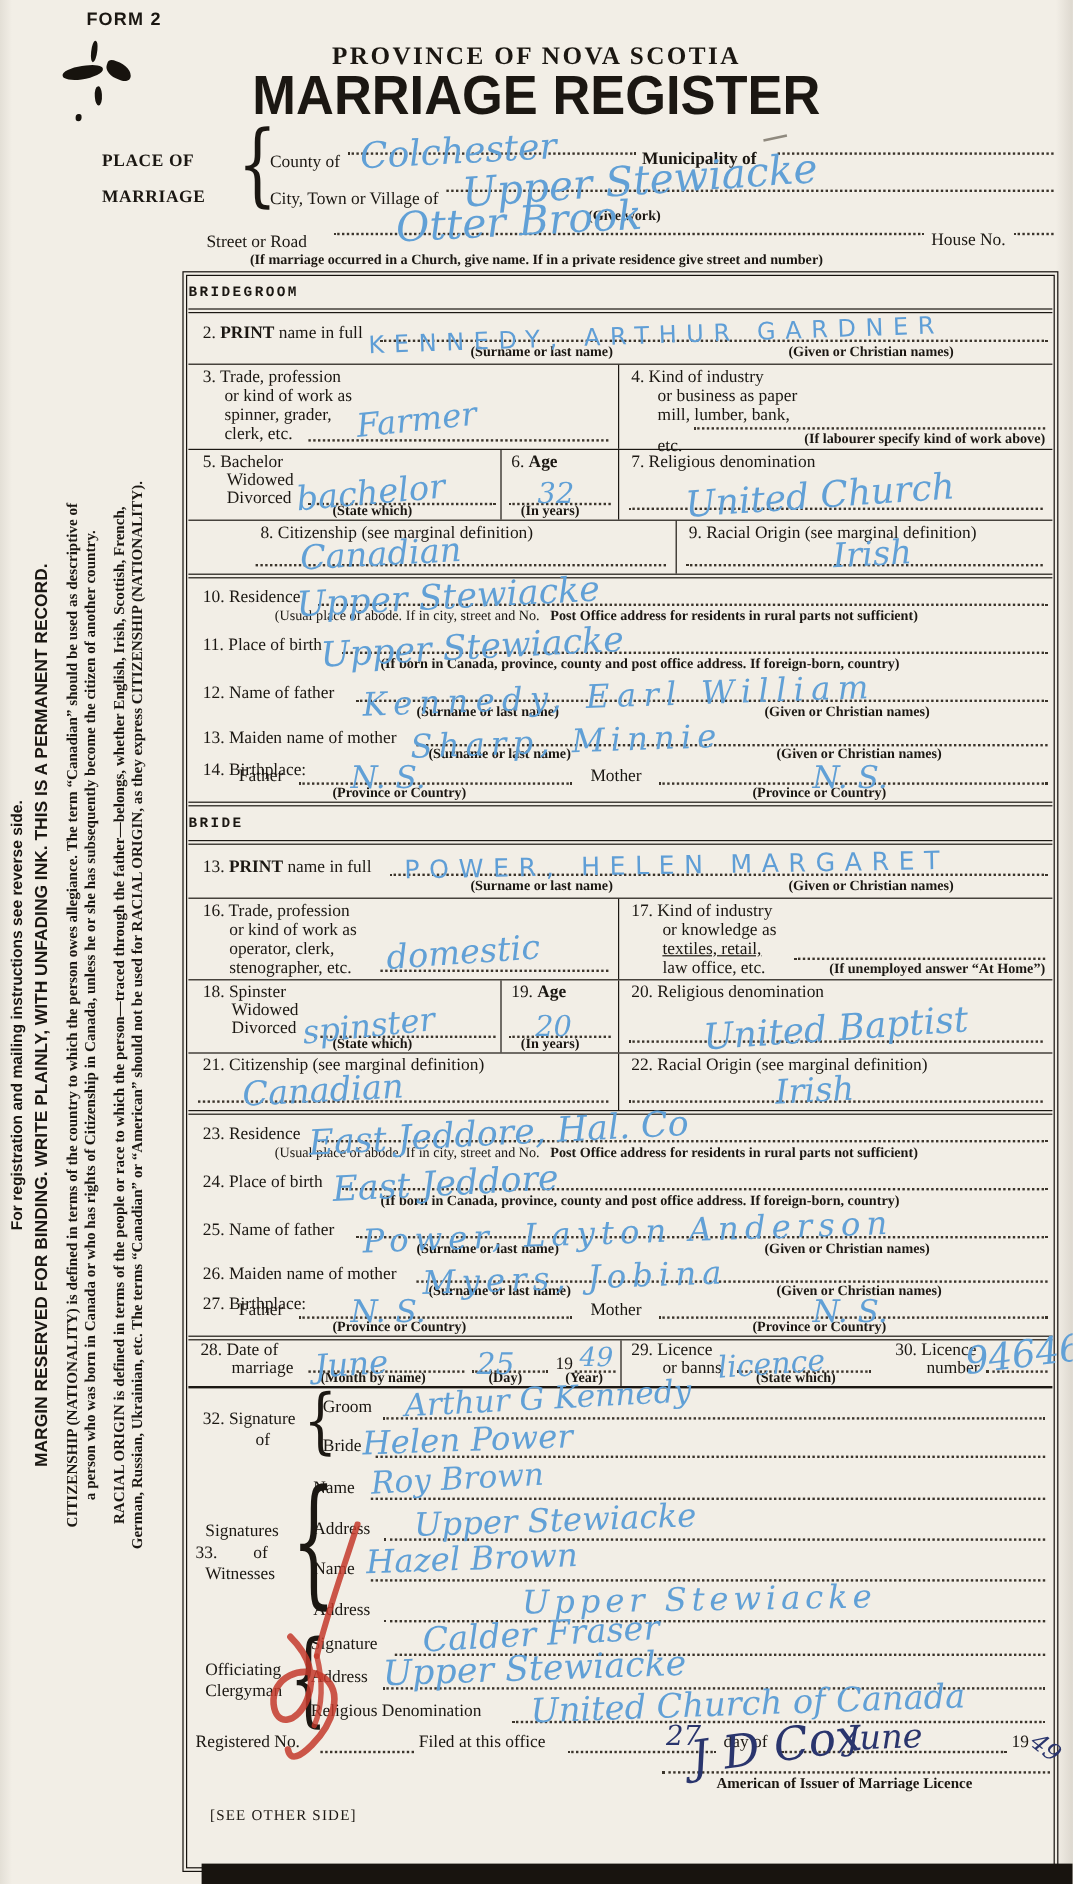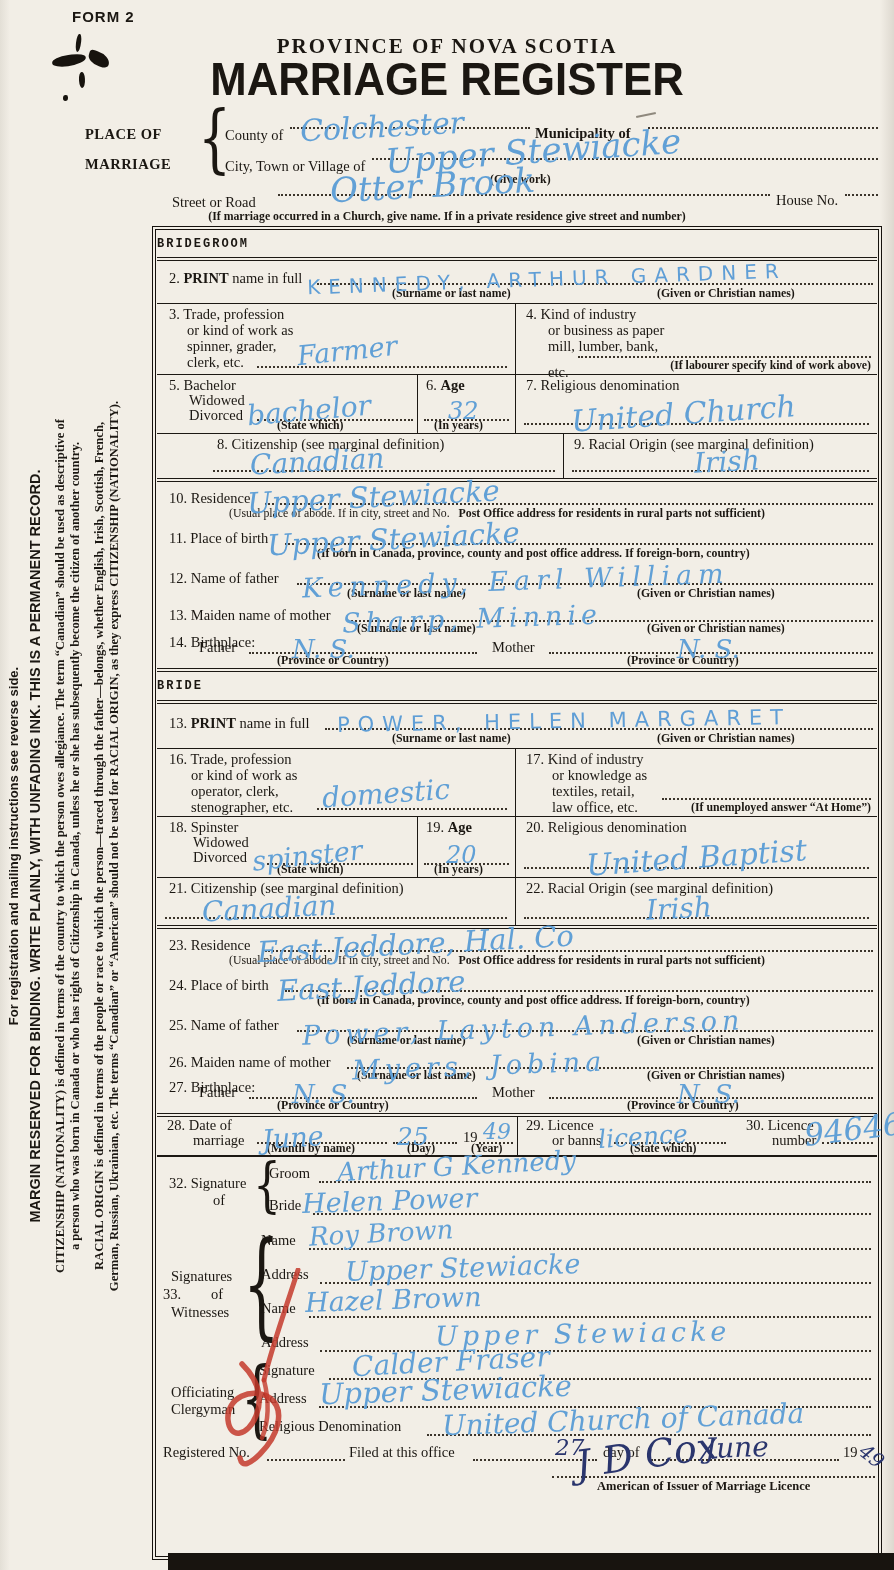--- a/index.html
+++ b/index.html
@@ -222,21 +222,21 @@
             <span class="lab" style="left:12px;top:2px;"><span>16.</span> <span>Trade, profession</span></span>
             <span class="lab" style="left:34px;top:18px;">or kind of work as</span>
             <span class="lab" style="left:34px;top:34px;">operator,   clerk,</span>
             <span class="lab" style="left:34px;top:50px;">stenographer, etc.</span>
             <div class="dot" style="left:160px;right:8px;bottom:6px;"></div>
             <span class="hw" style="left:165px;bottom:8px;font-size:28px;transform:rotate(-4deg);">domestic</span>
           </div>
           <div class="c" style="flex:1;">
             <span class="lab" style="left:10px;top:2px;"><span>17.</span> <span>Kind of industry</span></span>
             <span class="lab" style="left:36px;top:18px;">or   knowledge   as</span>
-            <span class="lab" style="left:36px;top:34px;">textiles,   retail,</span>
+            <span class="lab" style="left:36px;top:34px;text-decoration:underline;">textiles,   retail,</span>
             <span class="lab" style="left:36px;top:50px;">law office, etc.</span>
             <div class="dot" style="left:146px;right:6px;bottom:16px;"></div>
             <span class="sub" style="right:6px;bottom:1px;font-weight:bold;">(If unemployed answer “At Home”)</span>
           </div>
         </div>
       </div>
 
       <div class="row bb" style="height:60px;">
         <div class="cols">
           <div class="c vr" style="width:260px;">
@@ -408,20 +408,23 @@
         <span class="lab" style="left:686px;top:0;">19</span>
         <span class="hw hwd" style="left:702px;top:2px;font-size:20px;transform:rotate(38deg);">49</span>
       </div>
 
       <div class="row" style="height:40px;">
         <div class="dot" style="left:395px;right:2px;top:14px;"></div>
         <span class="sub" style="left:440px;top:17px;font-weight:bold;font-size:12.5px;">American of Issuer of Marriage Licence</span>
         <span class="hw hwd" style="left:418px;top:-26px;font-size:38px;transform:rotate(-8deg);">J D Cox</span>
       </div>
 
+      <div class="row" style="height:26px;">
+        <span class="lab" style="left:18px;top:4px;font-size:12.5px;letter-spacing:1px;font-variant:small-caps;">[SEE OTHER SIDE]</span>
+      </div>
 
     </div>
   </div>
 
   <svg class="a" width="160" height="210" viewBox="0 0 160 210" style="left:212px;top:1268px;pointer-events:none;">
     <path d="M86,2 C74,40 60,78 52,112" stroke="#c43a2c" stroke-width="5" fill="none" stroke-linecap="round" opacity=".85"></path>
     <path d="M30,96 C44,110 52,128 44,148 C36,168 18,172 16,152 C14,130 40,118 58,130 C74,142 66,168 48,186 C38,196 30,200 28,190" stroke="#c43a2c" stroke-width="5.5" fill="none" stroke-linecap="round" opacity=".85"></path>
     <path d="M52,112 C56,128 58,150 50,170" stroke="#c43a2c" stroke-width="4.5" fill="none" stroke-linecap="round" opacity=".8"></path>
   </svg>
 

